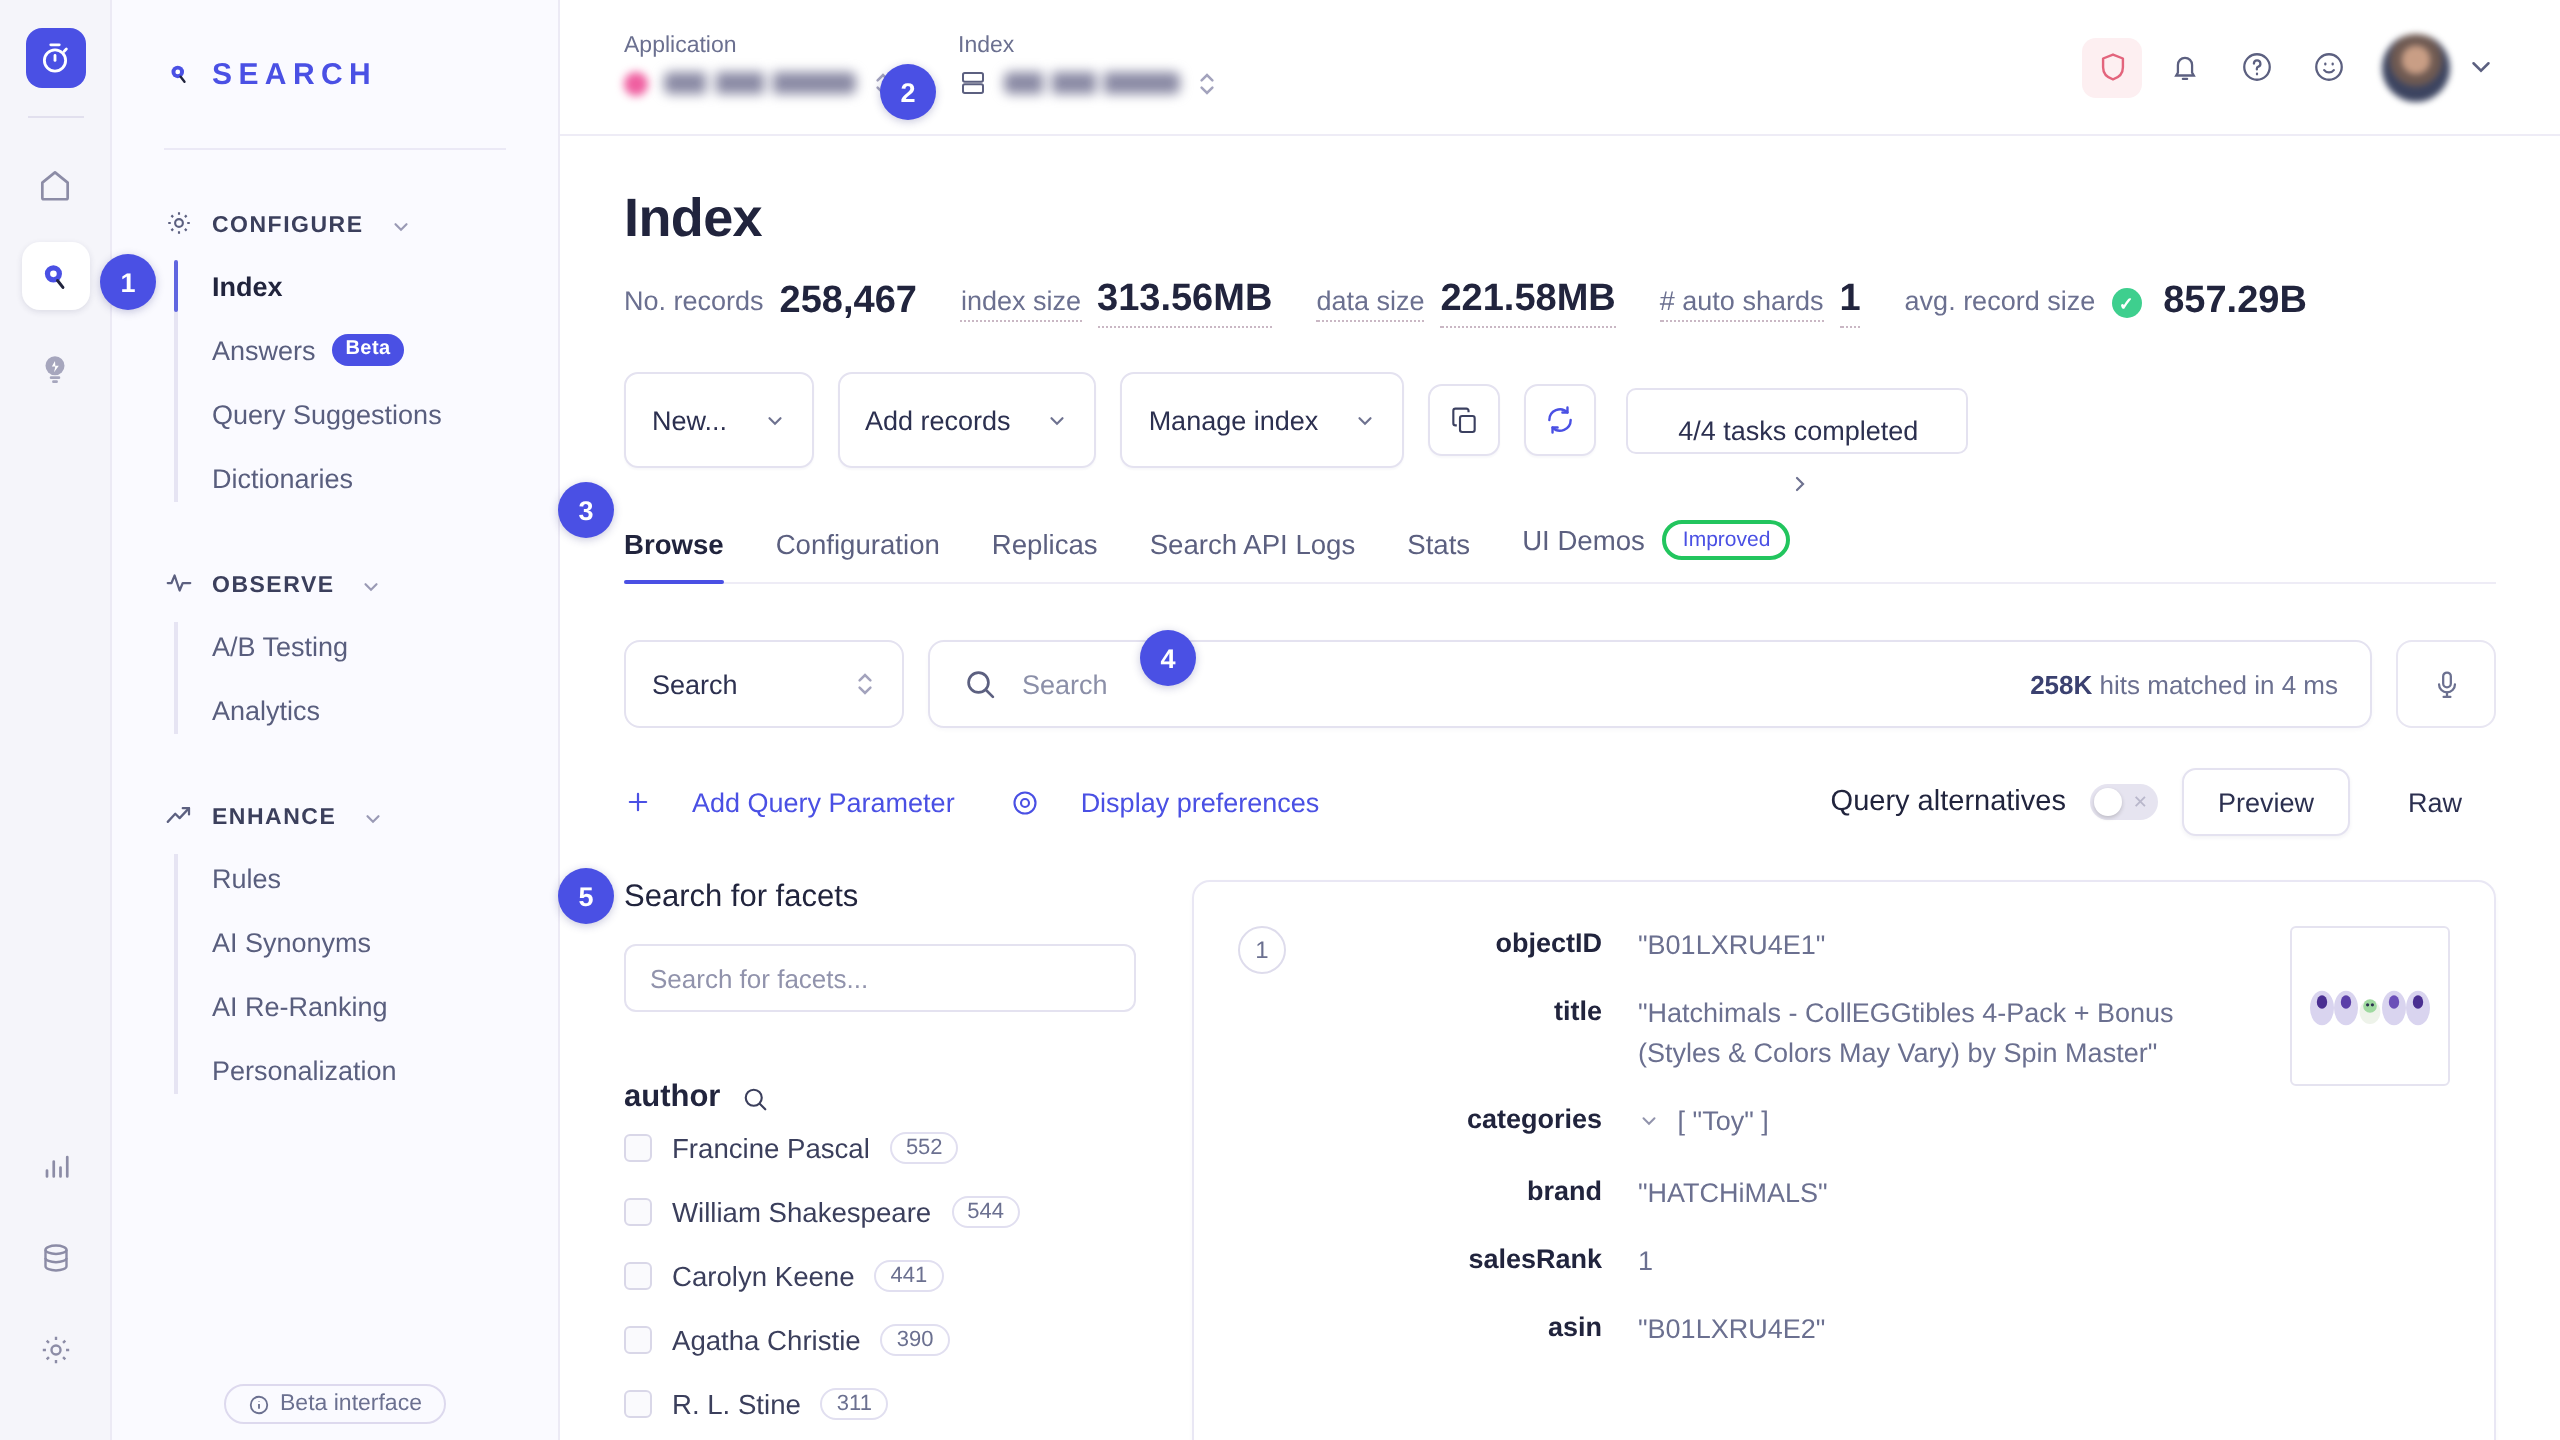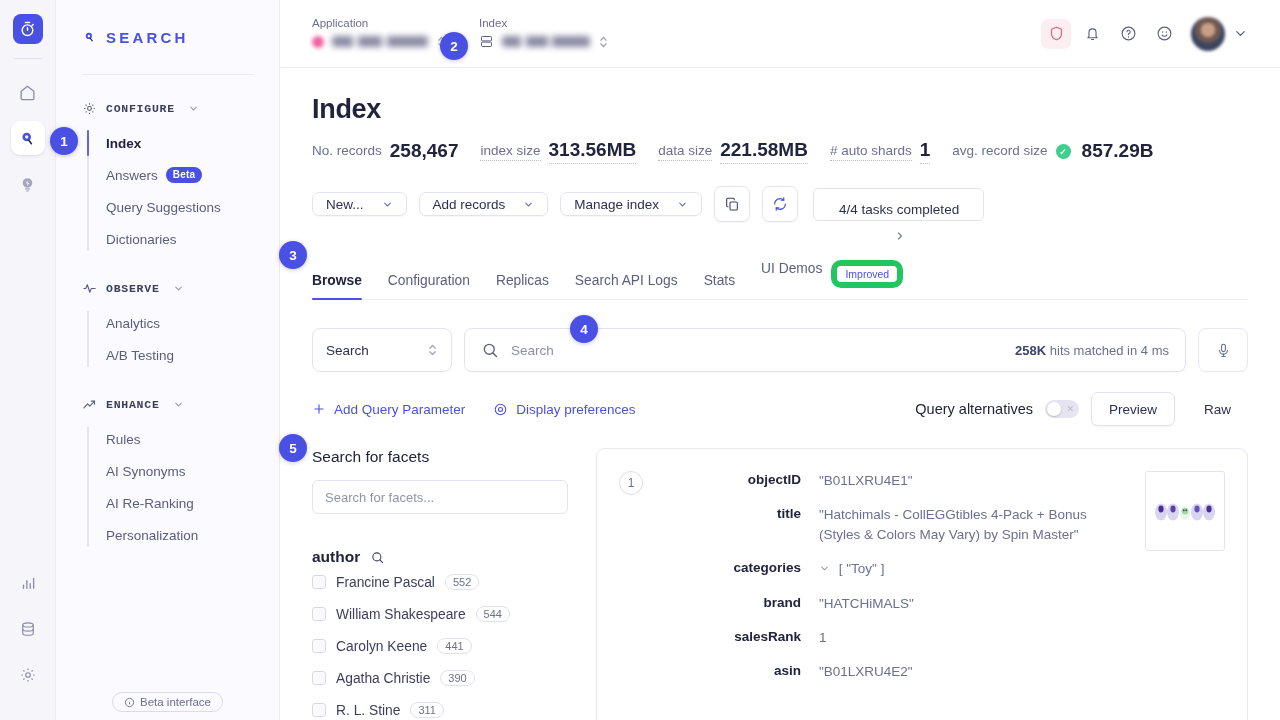--- a/index.html
+++ b/index.html
@@ -47,24 +47,24 @@
   }
   .brand { display: flex; align-items: center; gap: 9px; padding: 0 0 0 26px; height: 30px; }
   .brand-text {
     font-size: 15px; font-weight: 700; letter-spacing: 3.2px;
     color: #4a50e4;
   }
   .brand-sep { height: 1px; background: #ebe9f6; margin: 22px 26px 0 26px; }
 
   .nav-group { margin-top: 22px; }
   .nav-group-head {
-    display: flex; align-items: center; gap: 9px;
+    display: flex; align-items: flex-end; gap: 9px;
     padding: 0 0 0 26px; height: 22px;
     font-size: 11.5px; font-weight: 700; letter-spacing: .75px;
-    color: #3b3f5c; text-transform: uppercase; font-family: Liberation Mono, monospace;
+    color: #3b3f5c; text-transform: uppercase;
   }
   .nav-group-head .chev { margin-left: 4px; color: #9a9ab5; }
   .nav-list { margin-top: 8px; padding-left: 36px; position: relative; }
   .nav-list:before {
     content: ""; position: absolute; left: 31px; top: 4px; bottom: 4px;
     width: 1.5px; background: #e6e4f3;
   }
   .nav-item {
     display: flex; align-items: center; gap: 8px;
     height: 32px; font-size: 13.5px; color: #595e7e;
@@ -131,21 +131,21 @@
     border-bottom: 1.5px dotted #c9b7c4; padding-bottom: 2px; }
   .stat-value.plain { border-bottom: none; }
   .check-dot {
     width: 15px; height: 15px; border-radius: 50%; background: #3ecf8e;
     display: inline-flex; align-items: center; justify-content: center;
     color: #fff; font-size: 9px; font-weight: 700; margin-right: 3px;
   }
 
   .toolbar { display: flex; align-items: center; gap: 12px; margin-top: 22px; }
   .btn {
-    height: 24px; border: 1px solid #e4e2f0; border-radius: 7px; background: #fff;
+    height: 48px; border: 1px solid #e4e2f0; border-radius: 7px; background: #fff;
     display: inline-flex; align-items: center; gap: 18px; padding: 0 13px;
     font-size: 13.5px; color: #2c3050; box-shadow: 0 1px 1px rgba(40,40,80,.03); justify-content: center;
   }
   .btn .chev { color: #6e7290; font-size: 10px; }
   .btn-icon { width: 36px; height: 36px; justify-content: center; padding: 0; gap: 0; }
   .tasks {
     height: 33px; border: 1px solid #e4e2f0; border-radius: 5px; background: #fff;
     display: inline-flex; align-items: center; gap: 13px; padding: 0 13px 0 14px;
     font-size: 13.5px; color: #2c3050; margin-left: 3px; flex-direction: column;
   }
@@ -159,22 +159,22 @@
   .tab {
     font-size: 13.8px; color: #5c6080; padding-bottom: 11px;
     display: flex; align-items: center; gap: 9px; position: relative;
   }
   .tab.active { color: #21243d; font-weight: 600; }
   .tab.active:after {
     content: ""; position: absolute; left: 0; right: 0; bottom: -1px; height: 2.5px;
     background: #4a50e4; border-radius: 2px;
   }
   .improved-pill {
-    border: 6px solid #22c55e; border-radius: 10px; padding: 2px 8px;
-    font-size: 10.5px; color: #4a50e4; font-weight: 400; margin-top: 12px;
+    border: 2px solid #22c55e; border-radius: 10px; padding: 2px 8px;
+    font-size: 10.5px; color: #4a50e4; font-weight: 400;
   }
 
   .searchrow { display: flex; align-items: center; gap: 12px; margin-top: 28px; }
   .search-select {
     width: 140px; height: 44px; border: 1px solid #e4e2f0; border-radius: 8px;
     background: #fff; display: flex; align-items: center; justify-content: space-between;
     padding: 0 13px; font-size: 13.5px; color: #2c3050;
   }
   .search-box {
     flex: 1; height: 44px; border: 1px solid #e4e2f0; border-radius: 8px; background: #fff;
@@ -184,21 +184,21 @@
   .search-box .ph { font-size: 13.5px; color: #8b8fa8; }
   .hits { margin-left: auto; font-size: 13px; color: #6b7090; }
   .hits b { color: #3b4170; font-weight: 700; }
   .mic-btn {
     width: 50px; height: 44px; border: 1px solid #e8e6f2; border-radius: 8px;
     background: #fff; display: flex; align-items: center; justify-content: center;
     color: #6b7090;
   }
 
   .optrow { display: flex; align-items: center; gap: 28px; margin-top: 20px; }
-  .opt-link { display: inline-flex; align-items: center; gap: 8px; font-size: 13.5px; color: #4a50e4; }
+  .opt-link { display: inline-flex; align-items: center; gap: 20px; font-size: 13.5px; color: #4a50e4; }
   .opt-right { margin-left: auto; display: flex; align-items: center; gap: 12px; }
   .qa-label { font-size: 14.5px; color: #21243d; }
   .toggle {
     width: 34px; height: 18px; border-radius: 10px; background: #e6e4f0;
     display: flex; align-items: center; padding: 2px; position: relative;
   }
   .toggle .knob { width: 14px; height: 14px; border-radius: 50%; background: #fff;
     box-shadow: 0 1px 2px rgba(0,0,0,.18); }
   .toggle .x { position: absolute; right: 5px; color: #b9b7cb; font-size: 9px; }
   .seg {
@@ -389,24 +389,24 @@
         </span>
         <span>OBSERVE</span>
         <span class="chev">
           <svg class="svgi" width="11" height="11" viewBox="0 0 24 24" fill="none" stroke="currentColor" stroke-width="2.4" stroke-linecap="round">
               <path d="m6 9 6 6 6-6"></path>
             </svg>
         </span>
       </div>
       <div class="nav-list">
         <div class="nav-item">
+          <span>A/B Testing</span>
+        </div>
+        <div class="nav-item">
           <span>Analytics</span>
-        </div>
-        <div class="nav-item">
-          <span>A/B Testing</span>
         </div>
       </div>
     </div>
 
     <div class="nav-group">
       <div class="nav-group-head">
         <span>
           <svg class="svgi" width="15" height="15" viewBox="0 0 24 24" fill="none" stroke="#5c6080" stroke-width="1.8" stroke-linecap="round" stroke-linejoin="round">
             <path d="M3 17.5 9 11l3.5 3.5L20 6.5"></path>
               <path d="M15 6.5h5v5"></path>

